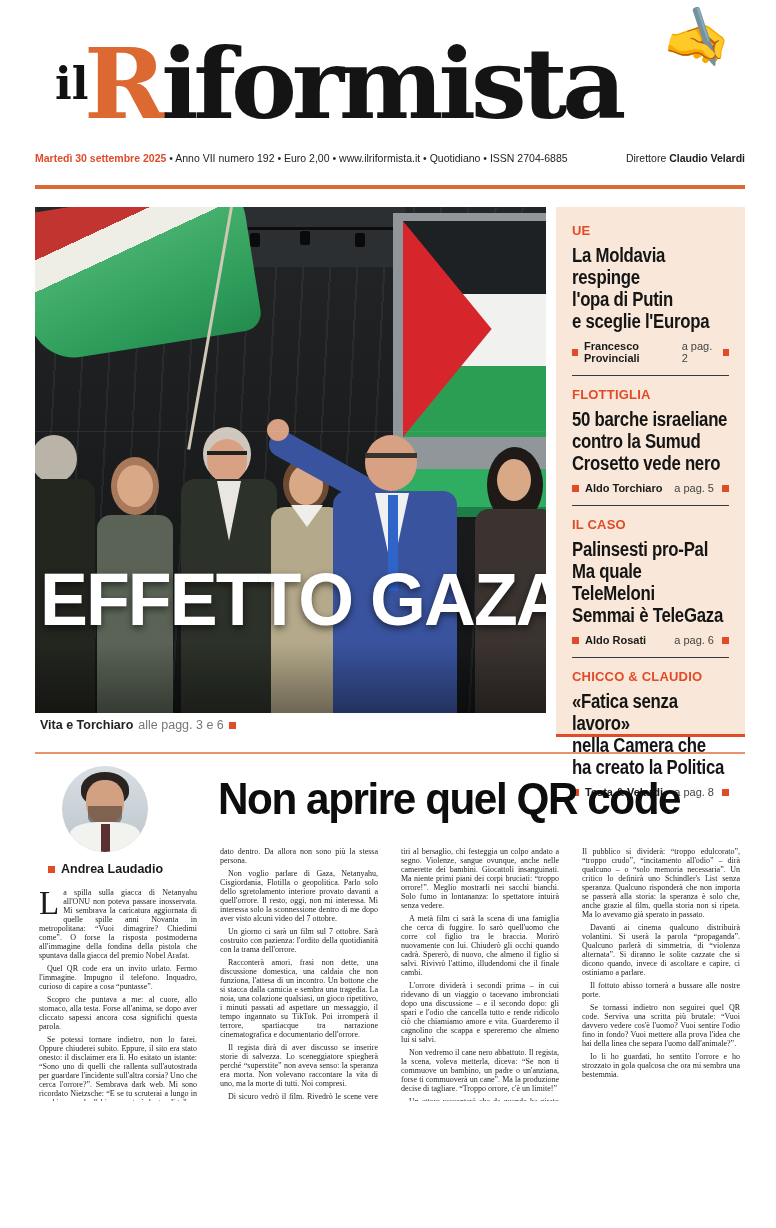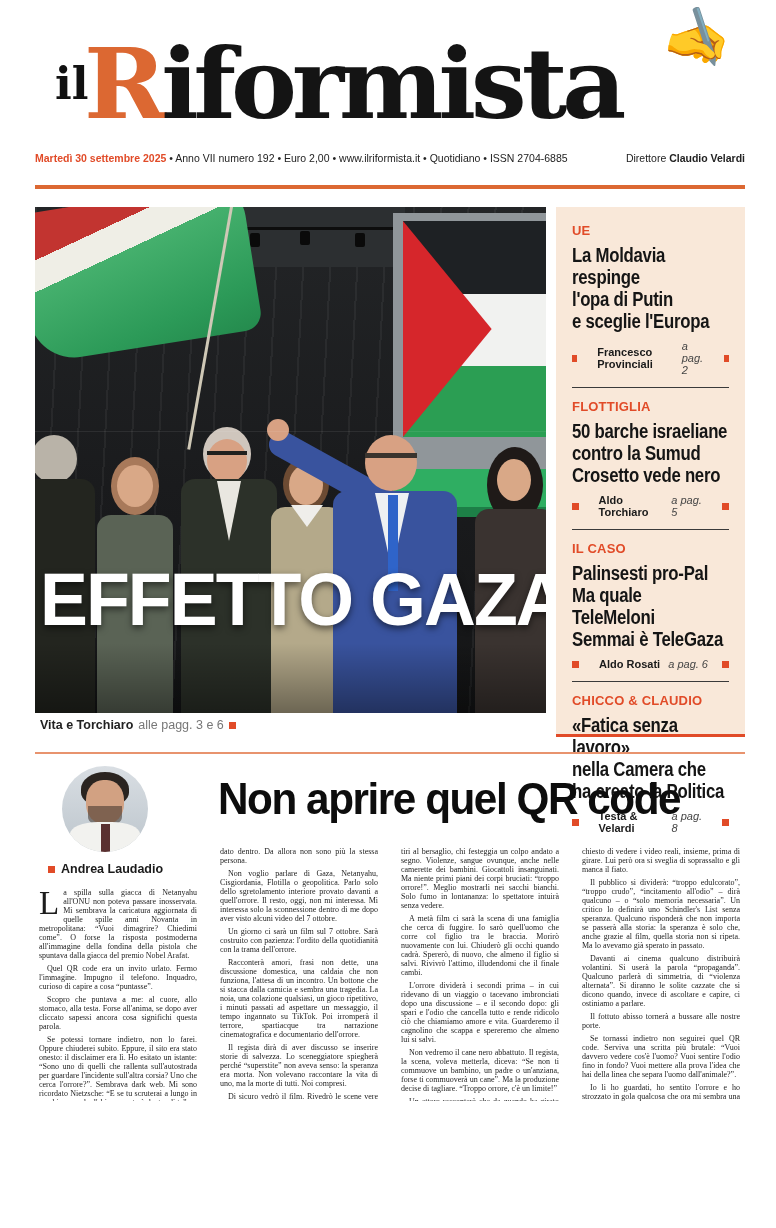--- a/index.html
+++ b/index.html
@@ -64,22 +64,22 @@
 
   
   .sidebar{position:absolute;left:556px;top:207px;width:189px;height:530px;background:#F9E8D9;
       border-bottom:3px solid #E14B28;box-sizing:border-box;padding:16px 16px 0 16px;}
   .section{margin-bottom:10px;}
   .kicker{color:#E14B28;font-weight:bold;font-size:13px;letter-spacing:.2px;margin-bottom:6px;}
   .s-head{font-weight:bold;font-size:19.5px;line-height:1.13;color:#151515;white-space:pre-line;
       letter-spacing:-.3px;transform:scaleX(.86);transform-origin:left top;width:116%;}
   .byline{display:flex;justify-content:space-between;align-items:center;margin-top:8px;
       font-size:11px;}
-  .byline .left{display:flex;align-items:center;gap:20px;font-weight:bold;color:#1a1a1a;}
-  .byline .right{display:flex;align-items:center;gap:14px;color:#444;font-style:italic;}
+  .byline .left{display:flex;align-items:center;gap:6px;font-weight:bold;color:#1a1a1a;}
+  .byline .right{display:flex;align-items:center;gap:8px;color:#444;}
   .s-divider{height:1px;background:#3a3a3a;margin:11px 0 11px 0;}
 
   
   .rule-article{position:absolute;left:35px;top:752px;width:710px;height:2px;background:#E8936E;}
   .avatar{position:absolute;left:62px;top:766px;width:86px;height:86px;border-radius:50%;
       overflow:hidden;background:linear-gradient(180deg,#d9dee3 0%,#bcc5cc 100%);}
   .av-hair{position:absolute;left:19px;top:6px;width:48px;height:34px;border-radius:50% 50% 40% 40%;
       background:#2a2420;}
   .av-face{position:absolute;left:24px;top:14px;width:38px;height:44px;border-radius:45%;
       background:#d2a182;}
@@ -318,21 +318,20 @@
       <p>Di sicuro vedrò il film. Rivedrò le scene vere vite seguendo quel QR code: irruzioni,</p>
     </div>
   <div class="col" id="col3">
       <p>tiri al bersaglio, chi festeggia un colpo andato a segno. Violenze, sangue ovunque, anche nelle camerette dei bambini. Giocattoli insanguinati. Ma niente primi piani dei corpi bruciati: “troppo orrore!”. Meglio mostrarli nei sacchi bianchi. Solo fumo in lontananza: lo spettatore intuirà senza vedere.</p>
       <p>A metà film ci sarà la scena di una famiglia che cerca di fuggire. Io sarò quell'uomo che corre col figlio tra le braccia. Morirò nuovamente con lui. Chiuderò gli occhi quando cadrà. Spererò, di nuovo, che almeno il figlio si salvi. Rivivrò l'attimo, illudendomi che il finale cambi.</p>
       <p>L'orrore dividerà i secondi prima – in cui ridevano di un viaggio o tacevano imbronciati dopo una discussione – e il secondo dopo: gli spari e l'odio che cancella tutto e rende ridicolo ciò che chiamiamo amore e vita. Guarderemo il cagnolino che scappa e spereremo che almeno lui si salvi.</p>
       <p>Non vedremo il cane nero abbattuto. Il regista, la scena, voleva metterla, diceva: “Se non ti commuove un bambino, un padre o un'anziana, forse ti commuoverà un cane”. Ma la produzione decise di tagliare. “Troppo orrore, c'è un limite!”</p>
       <p>Un attore racconterà che da quando ha girato il film non dorme più. Che il regista aveva</p>
     </div>
   <div class="col" id="col4">
-      <p>chiesto di vedere i video reali, insieme, prima di girare. Lui però ora si sveglia di soprassalto e gli manca il fiato.</p>
       <p>Il pubblico si dividerà: “troppo edulcorato”, “troppo crudo”, “incitamento all'odio” – dirà qualcuno – o “solo memoria necessaria”. Un critico lo definirà uno Schindler's List senza speranza. Qualcuno risponderà che non importa se passerà alla storia: la speranza è solo che, anche grazie al film, quella storia non si ripeta. Ma lo avevamo già sperato in passato.</p>
       <p>Davanti ai cinema qualcuno distribuirà volantini. Si userà la parola “propaganda”. Qualcuno parlerà di simmetria, di “violenza alternata”. Si diranno le solite cazzate che si dicono quando, invece di ascoltare e capire, ci ostiniamo a parlare.</p>
       <p>Il fottuto abisso tornerà a bussare alle nostre porte.</p>
       <p>Se tornassi indietro non seguirei quel QR code. Serviva una scritta più brutale: “Vuoi davvero vedere cos'è l'uomo? Vuoi sentire l'odio fino in fondo? Vuoi mettere alla prova l'idea che hai della linea che separa l'uomo dall'animale?”.</p>
       <p>Io li ho guardati, ho sentito l'orrore e ho strozzato in gola qualcosa che ora mi sembra una bestemmia.</p>
     </div>
 
   <div class="rule-footer"></div>
   <div class="imprint" id="imprint-left">
       <p>€ 2,00 in Italia</p>

